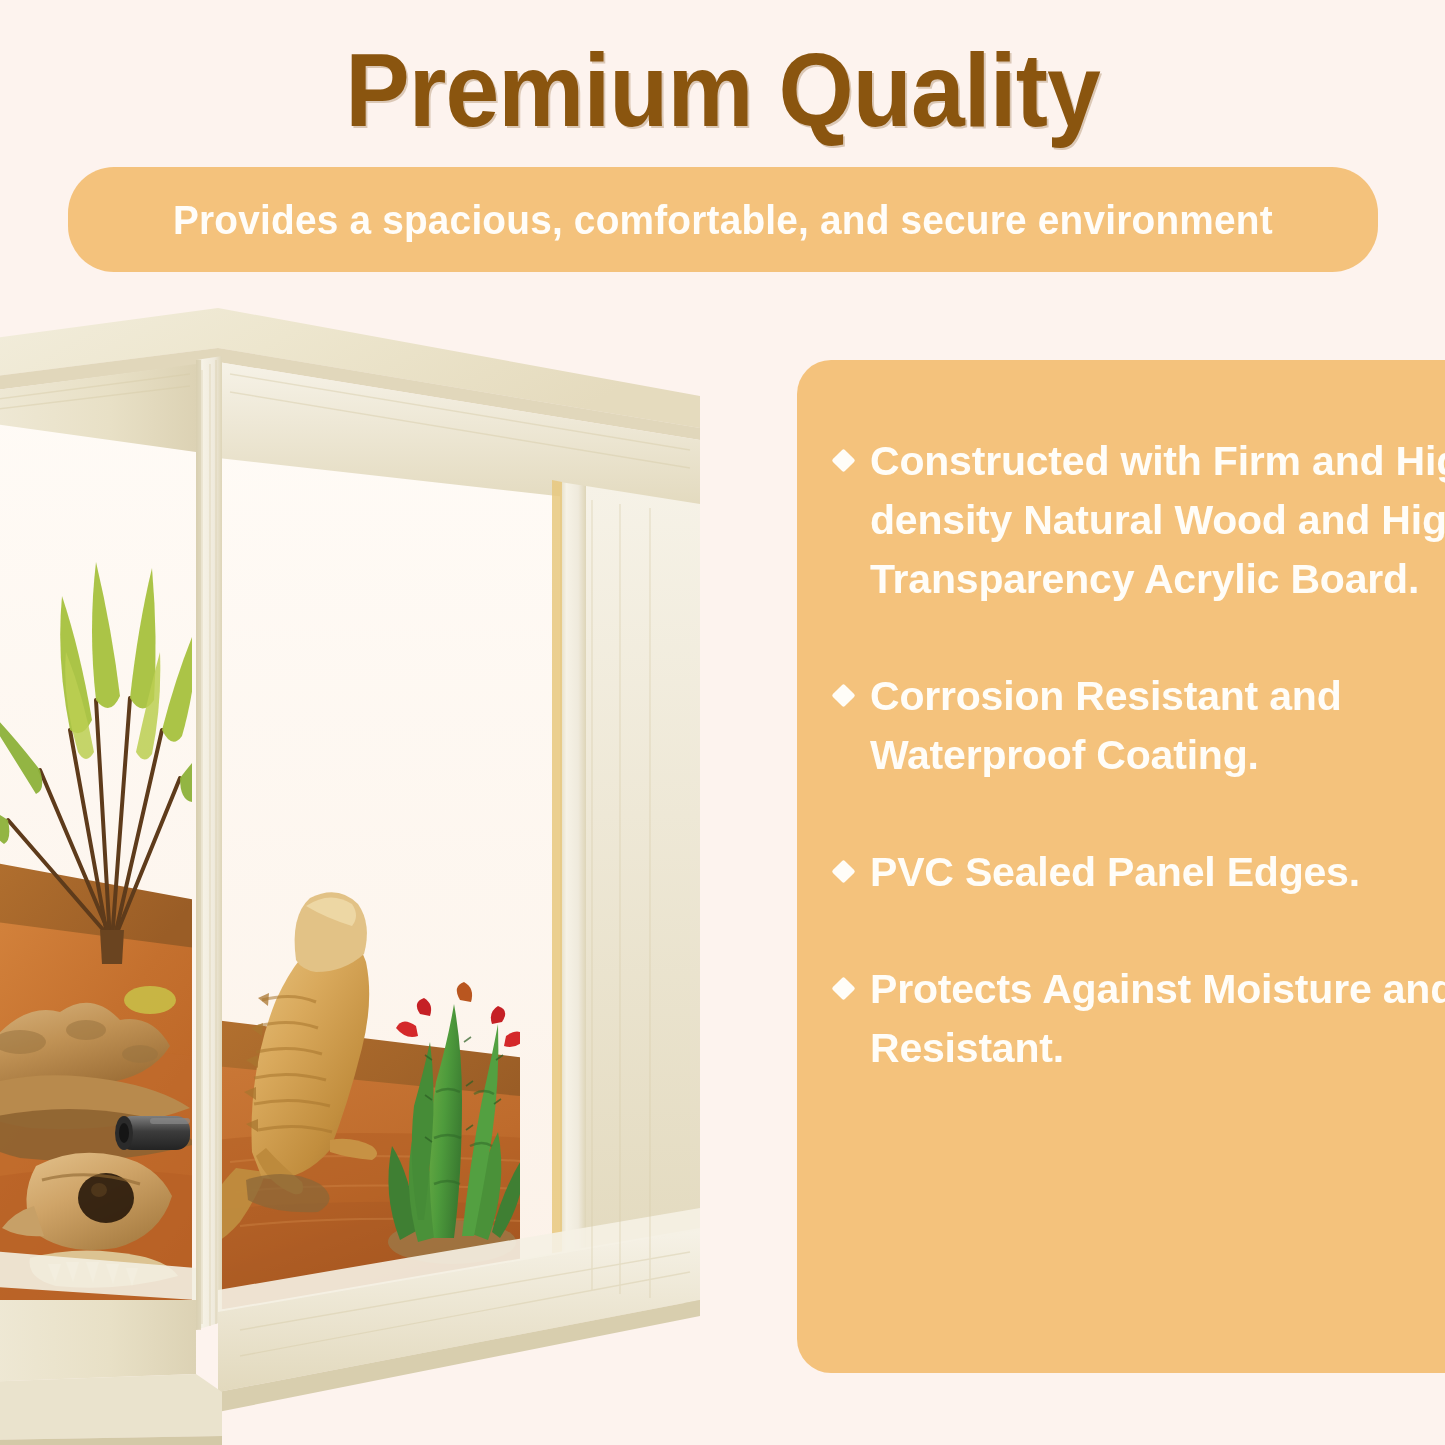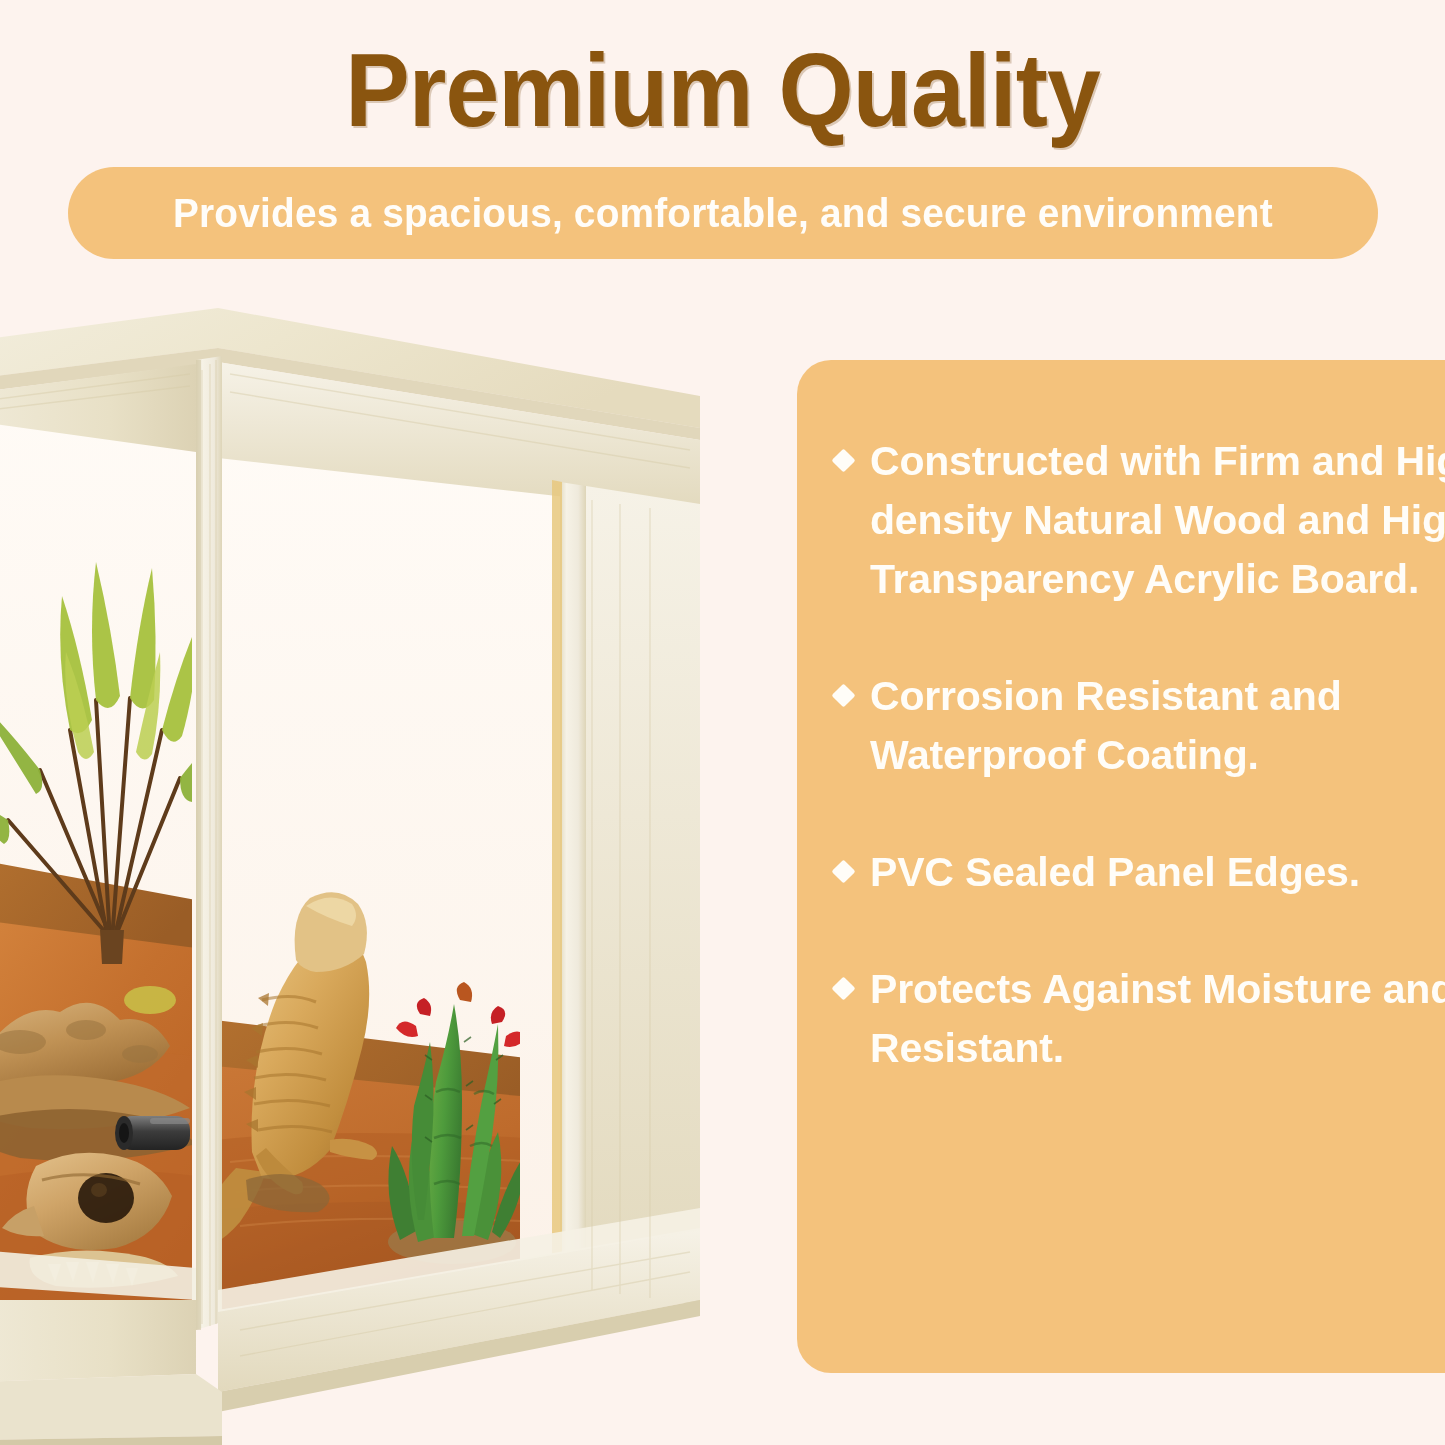--- a/index.html
+++ b/index.html
@@ -33,21 +33,21 @@
     text-shadow: 2px 2px 0 rgba(120,72,14,0.25);
     white-space: nowrap;
   }
 
   
   #subtitle-banner {
     position: absolute;
     left: 68px;
     top: 167px;
     width: 1310px;
-    height: 92px;
+    height: 105px;
     background: #F4C27C;
     border-radius: 46px;
     display: flex;
     align-items: center;
     justify-content: center;
     box-sizing: border-box;
   }
   #subtitle-text {
     font-family: "Liberation Sans Narrow", "Liberation Sans", sans-serif;
     font-weight: bold;

